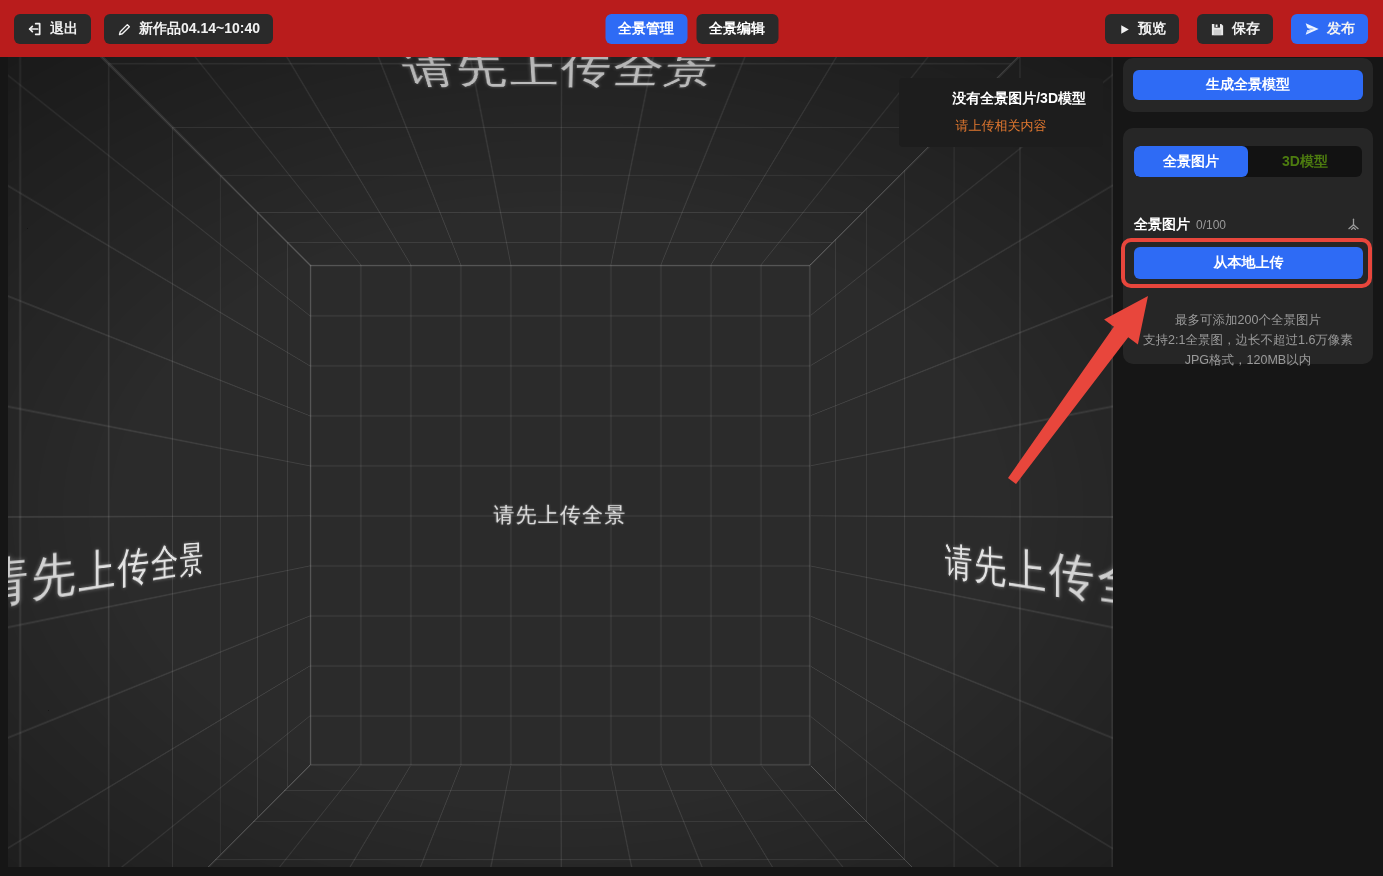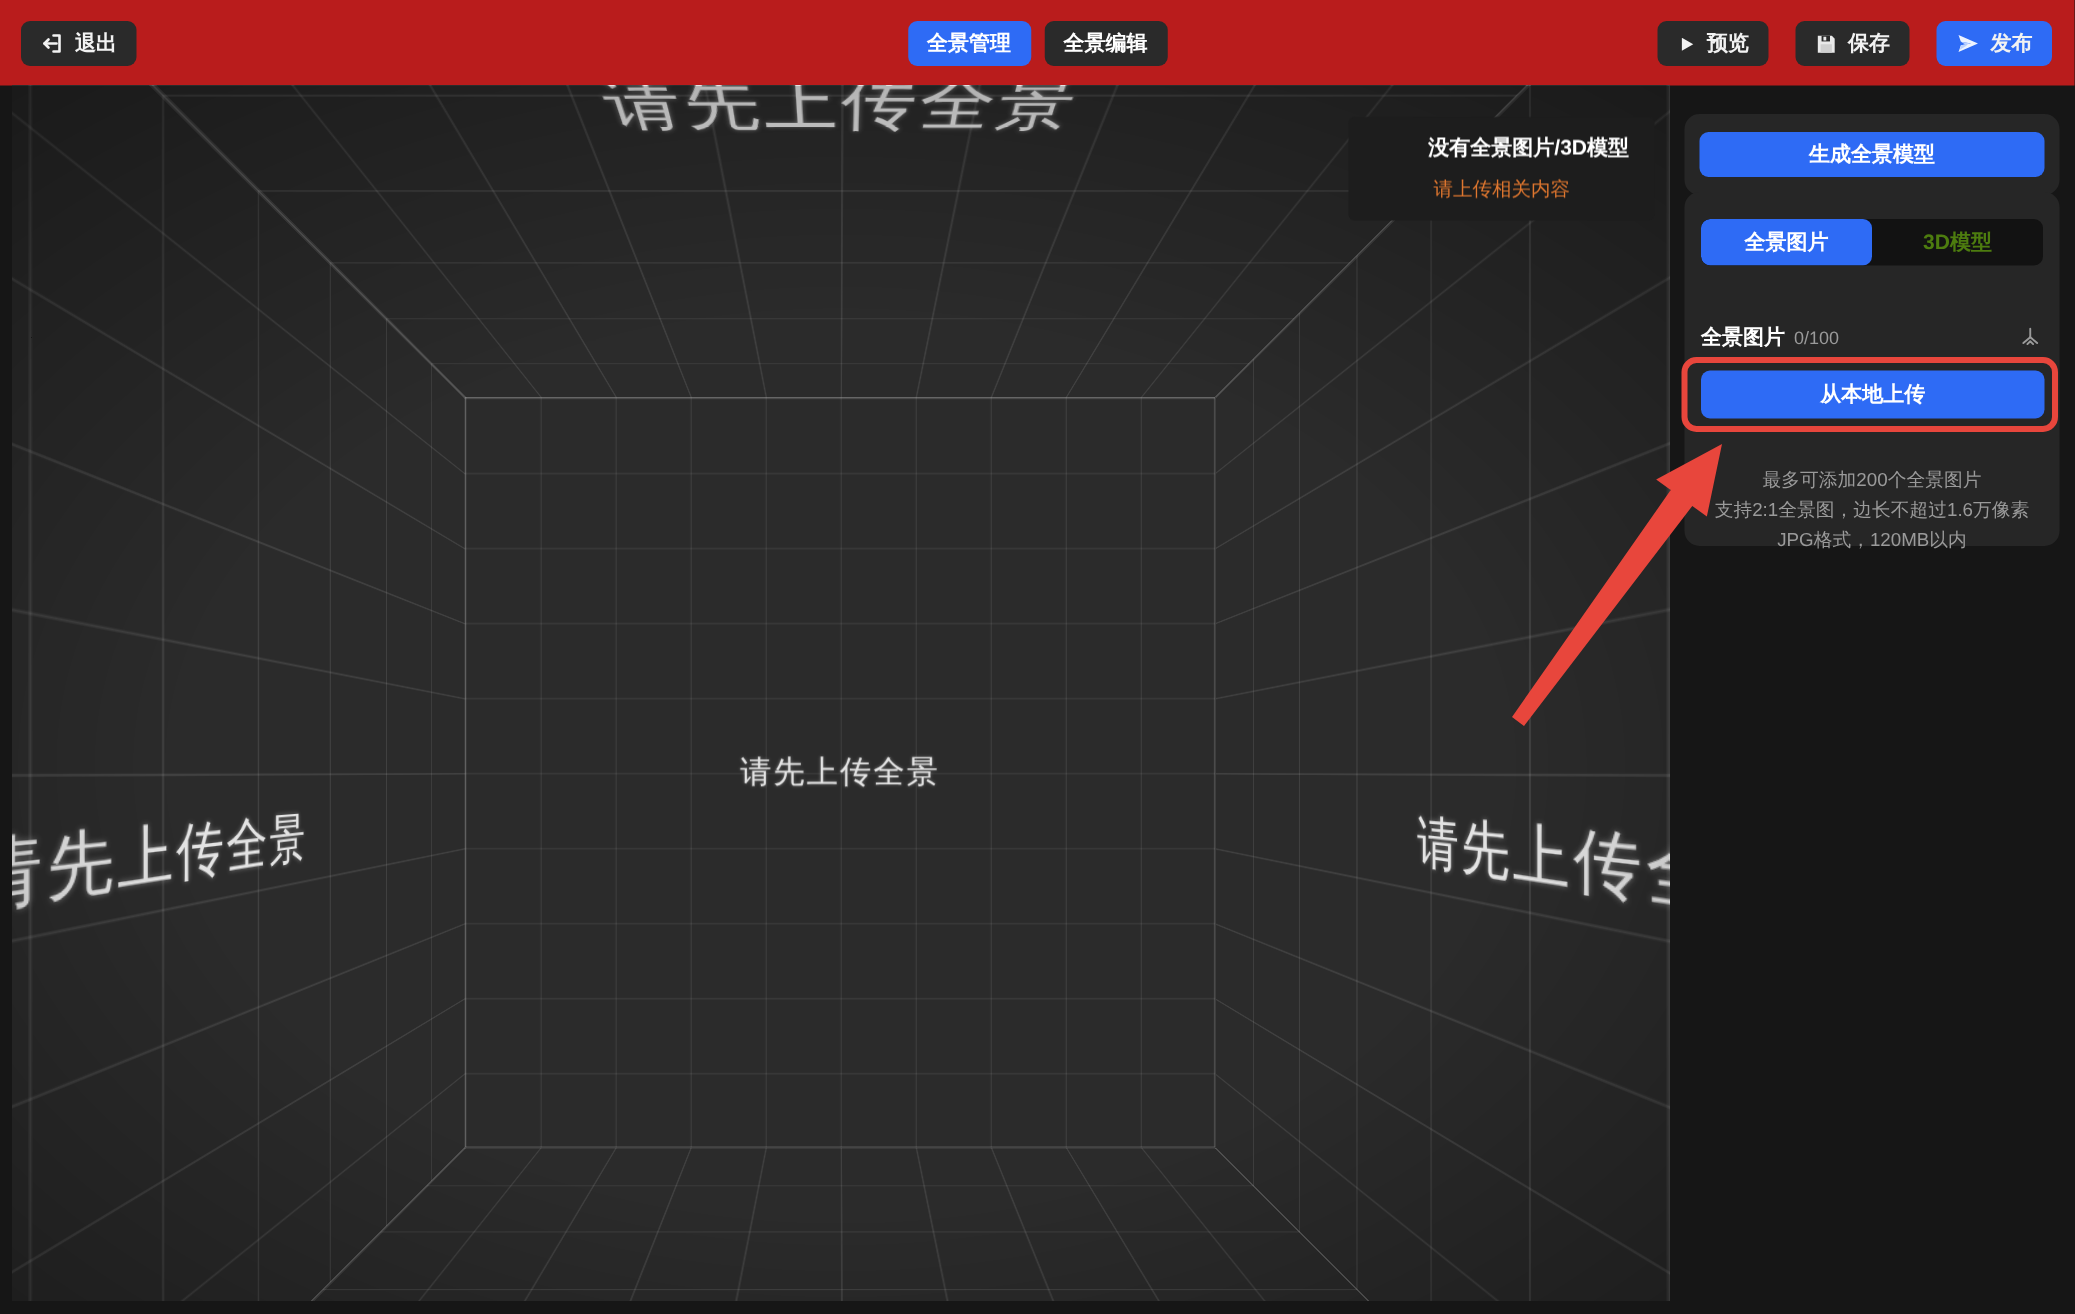--- a/index.html
+++ b/index.html
@@ -47,21 +47,21 @@
   .vignette { position:absolute; inset:0; pointer-events:none;
     background:radial-gradient(ellipse 78% 72% at 50% 56%, rgba(0,0,0,0) 52%, rgba(0,0,0,0.38) 100%); }
 
   .tooltip { position:absolute; right:10px; top:21px; background:#1d1d1d; border-radius:4px;
     padding:12px 17px; text-align:center; z-index:5; }
   .tooltip .t1 { font-size:14px; font-weight:700; color:#fff;margin-left:36px; }
   .tooltip .t2 { font-size:13px; color:#e0772f; margin-top:9px; }
 
   
   .panel { position:absolute; left:1123px; width:250px; background:#262626; border-radius:10px; }
-  .panel-1 { top:76px; height:54px;text-align:center; }
+  .panel-1 { top:58px; height:54px;text-align:center; }
   .panel-2 { top:128px; height:236px; }
   .btn-primary { display:flex; align-items:center; justify-content:center; background:#2e6bf5;
     border-radius:6px; font-size:14px; font-weight:600; color:#fff; cursor:pointer; }
   .gen-btn { position:absolute; left:10px; top:12px; width:230px; height:30px; }
   .toggle { position:absolute; left:11px; top:18px; width:228px; height:31px; background:#121212;
     border-radius:6px; display:flex; overflow:hidden; }
   .toggle .seg { flex:1; display:flex; align-items:center; justify-content:center; font-size:14px;
     font-weight:600; color:#4d7c0f; cursor:pointer; border-radius:6px; }
   .toggle .seg.active { background:#2e6bf5; color:#fff; }
   .sec-row { position:absolute; left:11px; top:88px; width:228px; display:flex; align-items:center; }
@@ -108,20 +108,28 @@
     <div class="tb-btn">
       <span class="icon">
         <svg width="16" height="16" viewBox="0 0 24 24" fill="none" stroke="#f2f2f2" stroke-width="2.6" stroke-linecap="round" stroke-linejoin="round">
           <path d="M13 4h6v16h-6"></path>
             <path d="M16 12H4"></path>
             <path d="M8 8l-4 4 4 4"></path>
         </svg>
       </span>
       <span>退出</span>
     </div>
+    <div class="tb-btn">
+      <span class="icon">
+        <svg width="15" height="15" viewBox="0 0 24 24" fill="none" stroke="#f2f2f2" stroke-width="2.2" stroke-linecap="round" stroke-linejoin="round">
+          <path d="M4 20l1.2-4.5L16.5 4.2l3.3 3.3L8.5 18.8 4 20z"></path>
+        </svg>
+      </span>
+      <span>新作品04.14~10:40</span>
+    </div>
   </div>
 
   <div class="tb-center">
     <div class="tab-pill active">全景管理</div>
     <div class="tab-pill">全景编辑</div>
   </div>
 
   <div class="tb-right">
     <div class="tb-btn">
       <span class="icon">

